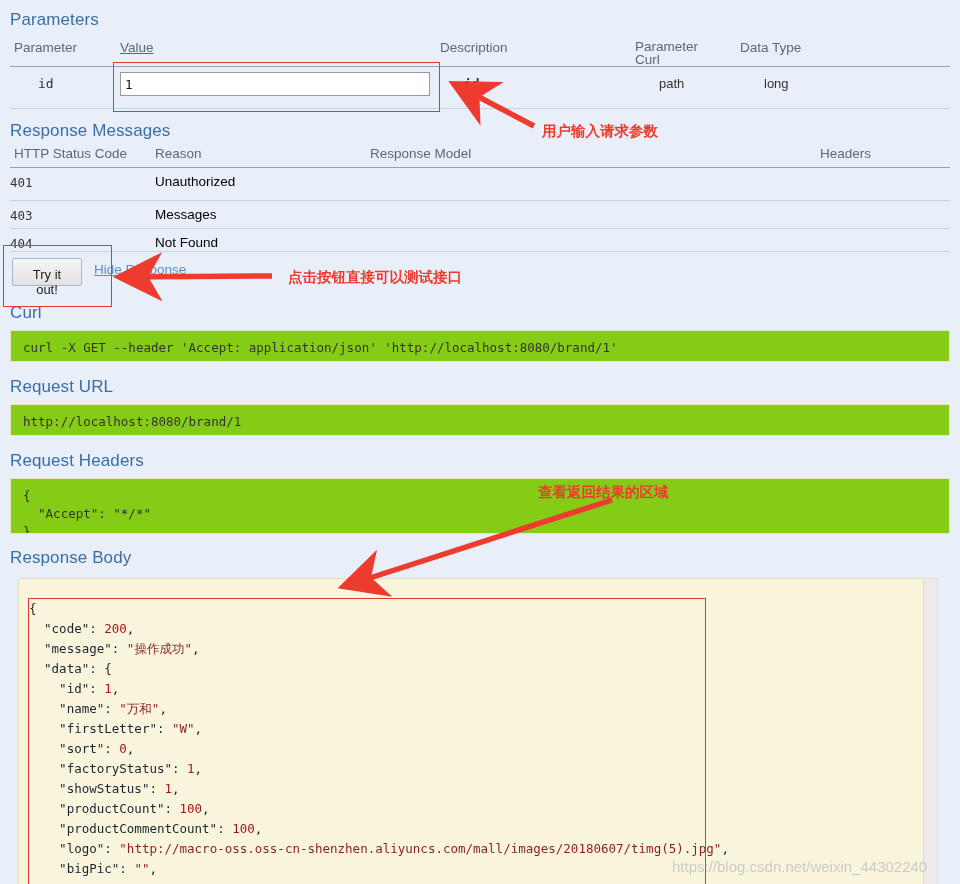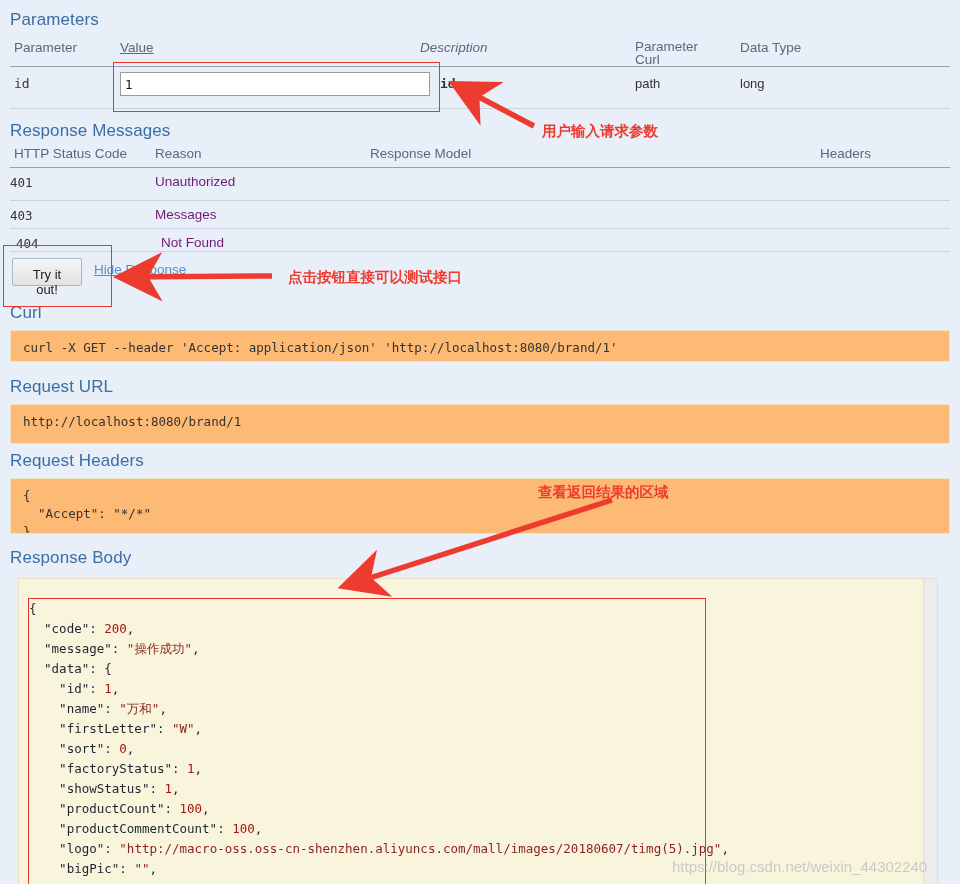--- a/index.html
+++ b/index.html
@@ -25,28 +25,28 @@
 
   
   #params-title{ position:absolute; left:0; top:10px; }
   .tbl{ position:absolute; left:10px; width:940px; }
   .thead{
     color:#5a6978; font-size:13.5px; position:relative; height:30px;
   }
   .thead > span{ position:absolute; top:0; }
   .th-param{ left:4px; }
   .th-value{ left:110px;text-decoration:underline; }
-  .th-desc{ left:410px;font-style:italic; }
+  .th-desc{ left:430px; }
   .th-ptype{ left:625px; line-height:13px; }
   .th-dtype{ left:730px; }
   .rowline{ position:absolute; left:0; width:940px; border-top:1px solid #9aa3ab; }
   .rowline.thin{ border-top:1px solid #c9d3dd; }
 
   #param-row{ position:absolute; left:10px; top:72px; width:940px; height:30px; }
-  #param-row > span{ position:absolute; top:4px; font-size:13px; color:#333; }
+  #param-row > span{ position:absolute; top:4px; font-size:13px; color:#333;margin-left:24px; }
   .cell-name{ left:4px; font-family:"DejaVu Sans Mono", monospace; font-size:12.5px; }
   .cell-desc{ left:430px; font-family:"DejaVu Sans Mono", monospace; font-size:12.5px; font-weight:bold; color:#111; }
   .cell-ptype{ left:625px; }
   .cell-dtype{ left:730px; }
 
   #param-input{
     position:absolute; left:120px; top:72px; width:310px; height:24px;
     border:1px solid #9a9a9a; background:#fff;
     font-family:"DejaVu Sans Mono", monospace; font-size:12.5px;
     padding:2px 4px; color:#111; outline:none;
@@ -59,44 +59,44 @@
   .rm-thead > span{ position:absolute; top:0; }
   .rm-code{ left:4px; }
   .rm-reason{ left:145px; }
   .rm-model{ left:360px; }
   .rm-headers{ left:810px; }
 
   .rm-row{ position:absolute; left:10px; width:940px; height:33px; }
   .rm-row .c{ position:absolute; top:7px; font-family:"DejaVu Sans Mono", monospace;
               font-size:12.5px; color:#333; }
   .rm-row .r{ position:absolute; top:6px; left:145px; font-family:"Liberation Sans",sans-serif;
-              font-size:13.5px; color:#701a75; }
+              font-size:13.5px; color:#000000; }
 
   
   #try-btn{
     position:absolute; left:12px; top:258px; width:70px; height:28px;
     background:linear-gradient(#f6f6f6,#e2e2e2);
     border:1px solid #a9b7c8; border-radius:2px;
     font-family:"Liberation Sans", sans-serif; font-size:13px; color:#222;
     cursor:pointer; padding:8px;
   }
   #hide-resp{
     position:absolute; left:94px; top:262px;
     color:#5b8dc8; text-decoration:underline; font-size:13.5px; cursor:pointer;
   }
 
   
   #curl-title{ position:absolute; left:0; top:303px; }
   #curl-box{ position:absolute; left:10px; top:330px; width:940px; height:32px; }
   #url-title{ position:absolute; left:0; top:377px; }
-  #url-box{ position:absolute; left:10px; top:404px; width:940px; height:40px; }
+  #url-box{ position:absolute; left:10px; top:404px; width:940px; height:32px; }
   #hdr-title{ position:absolute; left:0; top:451px; }
   #hdr-box{ position:absolute; left:10px; top:478px; width:940px; height:56px; }
   .codebox{
-    background:#fdba74; border:1px solid #ece6c4;
+    background:#84cc16; border:1px solid #ece6c4;
     font-family:"DejaVu Sans Mono", monospace; font-size:12.5px;
     color:#333; padding:8px 12px; line-height:18px; white-space:pre;
     overflow:hidden;
   }
 
   
   #body-title{ position:absolute; left:0; top:548px; }
   #body-outer{
     position:absolute; left:18px; top:578px; width:920px; height:306px;
     background:#f9f5dc; border:1px solid #e6e0c0; border-bottom:none;
@@ -172,21 +172,21 @@
   <span class="r">Unauthorized</span>
 </div>
 <div class="rowline thin" style="left:10px;top:200px;"></div>
 
 <div class="rm-row" style="top:201px;">
   <span class="c">403</span>
   <span class="r">Messages</span>
 </div>
 <div class="rowline thin" style="left:10px;top:228px;"></div>
 
-<div class="rm-row" style="top:229px;margin-left:6px;">
+<div class="rm-row" style="top:229px;">
   <span class="c">404</span>
   <span class="r">Not Found</span>
 </div>
 <div class="rowline thin" style="left:10px;top:251px;"></div>
 
 <button id="try-btn">Try it out!</button>
 <span id="hide-resp">Hide Response</span>
 
 <div class="sec-heading" id="curl-title">Curl</div>
 <div class="codebox" id="curl-box">curl -X GET --header 'Accept: application/json' 'http://localhost:8080/brand/1'</div>

